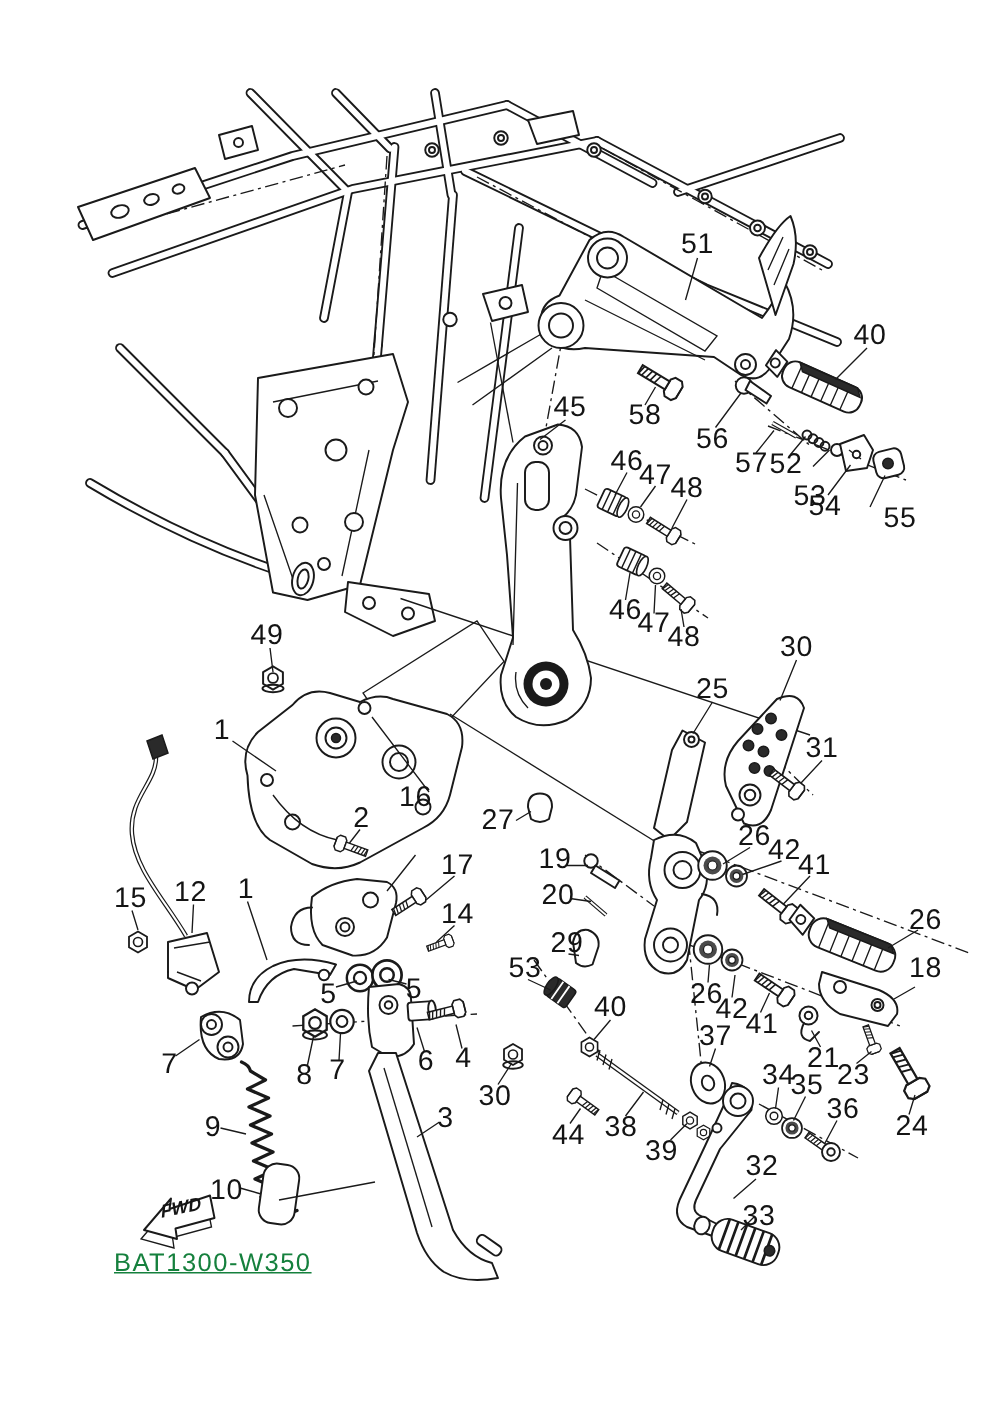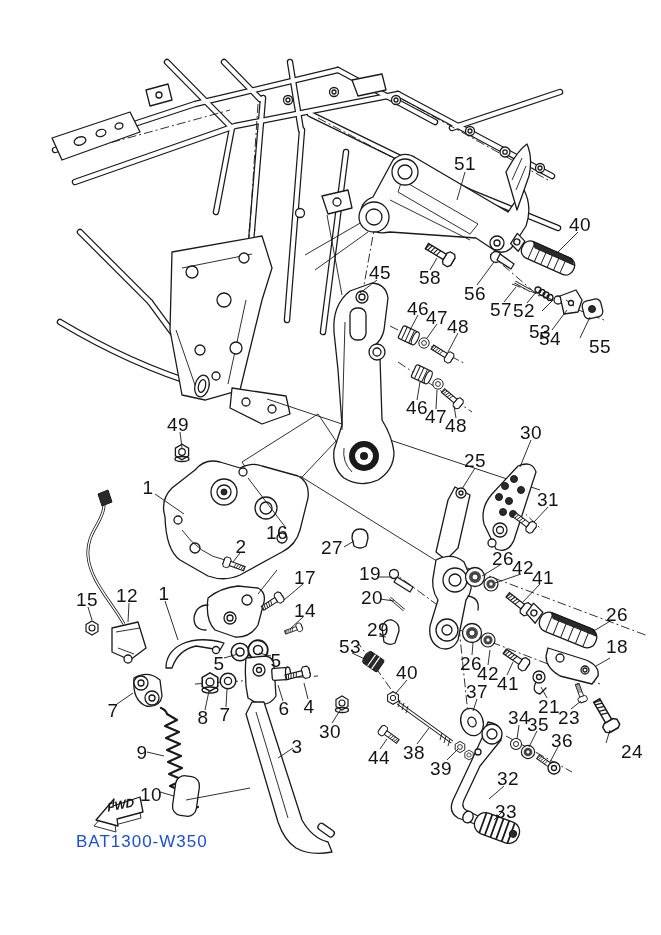--- a/index.html
+++ b/index.html
@@ -2,21 +2,21 @@
 <html><head>
 <meta charset="utf-8">
 <style>
   html,body{margin:0;padding:0;background:#fff;}
   .stage{position:relative;width:661px;height:935px;background:#fff;overflow:hidden;
          font-family:"Liberation Sans",sans-serif;}
   .stage svg{position:absolute;left:0;top:0;}
   .co{position:absolute;transform:translate(-50%,-50%);
       font:400 19px/1 "Liberation Sans",sans-serif;color:#141414;letter-spacing:.5px;white-space:nowrap;}
   .code{position:absolute;left:76px;top:832px;font:400 17px/1.2 "Liberation Sans",sans-serif;
-        color:#1d4ed8;letter-spacing:1px;}
+        color:#15803d;letter-spacing:1px;text-decoration:underline;}
   .fwd{position:absolute;left:107px;top:799px;transform:rotate(-12deg) skewX(-6deg);
        font:italic 700 12px/1 "Liberation Sans",sans-serif;color:#141414;}
   .to{stroke:#1a1a1a;stroke-width:6.5;fill:none;stroke-linejoin:round;stroke-linecap:round;}
   .ti{stroke:#fff;stroke-width:4;fill:none;stroke-linejoin:round;stroke-linecap:round;}
   .p{fill:#fff;stroke:#1a1a1a;stroke-width:1.3;stroke-linejoin:round;}
   .pd{fill:#2a2a2a;stroke:#1a1a1a;stroke-width:1;}
   .ln{fill:none;stroke:#1a1a1a;stroke-width:1.3;stroke-linecap:round;}
   .thin{fill:none;stroke:#1a1a1a;stroke-width:0.9;}
   .cl{fill:none;stroke:#1a1a1a;stroke-width:0.9;stroke-dasharray:9 3 2 3;}
 </style>
@@ -543,21 +543,21 @@
   <span class="co" style="left:407px;top:672px">40</span>
   <span class="co" style="left:471px;top:663px">26</span>
   <span class="co" style="left:488px;top:673px">42</span>
   <span class="co" style="left:508px;top:683px">41</span>
   <span class="co" style="left:477px;top:691px">37</span>
   <span class="co" style="left:549px;top:706px">21</span>
   <span class="co" style="left:569px;top:717px">23</span>
   <span class="co" style="left:519px;top:717px">34</span>
   <span class="co" style="left:538px;top:724px">35</span>
   <span class="co" style="left:562px;top:740px">36</span>
-  <span class="co" style="left:632px;top:751px">24</span>
+  <span class="co" style="left:608px;top:751px">24</span>
   <span class="co" style="left:379px;top:757px">44</span>
   <span class="co" style="left:414px;top:752px">38</span>
   <span class="co" style="left:441px;top:768px">39</span>
   <span class="co" style="left:508px;top:778px">32</span>
   <span class="co" style="left:506px;top:811px">33</span>
   <span class="co" style="left:330px;top:731px">30</span>
   <span class="co" style="left:297px;top:746px">3</span>
   <span class="co" style="left:113px;top:710px">7</span>
   <span class="co" style="left:142px;top:752px">9</span>
   <span class="co" style="left:151px;top:794px">10</span>

